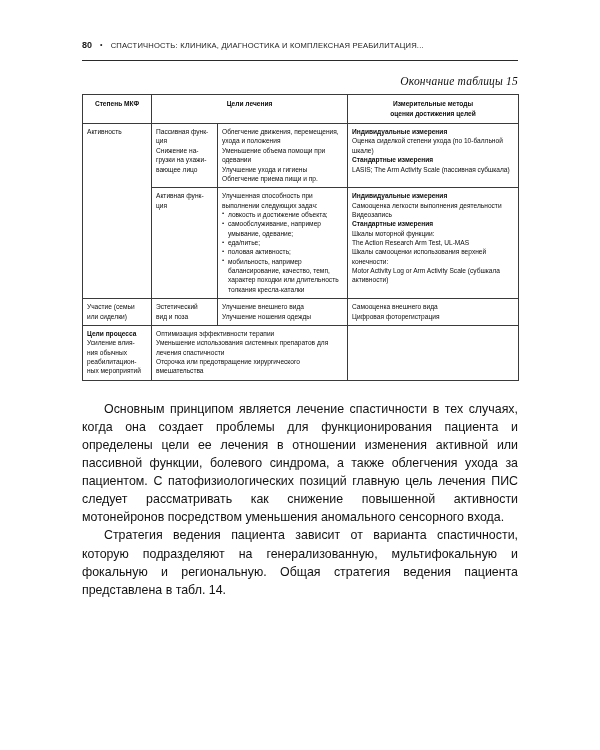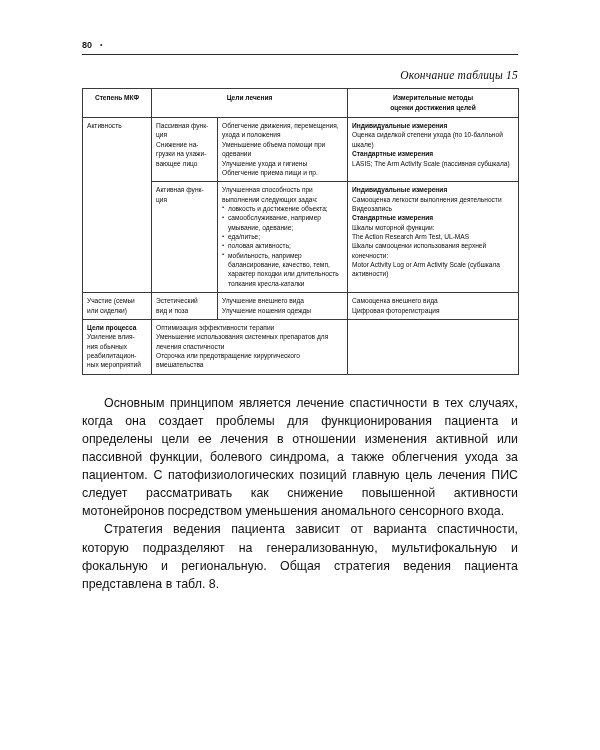--- a/index.html
+++ b/index.html
@@ -24,21 +24,21 @@
 
   
   .running-head {
     display: flex;
     align-items: baseline;
     gap: 8px;
     font-family: "Liberation Sans", sans-serif;
     font-size: 7.6px;
     letter-spacing: 0.2px;
     color: #1a1a1a;
-    padding-bottom: 3px;
+    padding-bottom: 9px;
   }
   .folio {
     font-weight: bold;
     font-size: 9px;
     letter-spacing: 0;
   }
   .head-bullet {
     font-size: 7px;
     line-height: 1;
     position: relative;
@@ -128,20 +128,21 @@
   .prose p + p { margin-top: 0; }
 </style>
 </head>
 <body>
 
 <div class="page">
 
   <div class="running-head">
     <span class="folio">80</span>
     <span class="head-bullet">•</span>
+    <span class="head-title">СПАСТИЧНОСТЬ: КЛИНИКА, ДИАГНОСТИКА И КОМПЛЕКСНАЯ РЕАБИЛИТАЦИЯ...</span>
   </div>
   <div class="head-rule"></div>
 
   <div class="table-caption">Окончание таблицы 15</div>
 
   <table class="goals">
     <colgroup>
       <col class="col-1">
       <col class="col-2">
       <col class="col-3">
@@ -242,16 +243,16 @@
           <span class="cell-line">Отсрочка или предотвращение хирургического вмешательства</span>
         </td>
         <td></td>
       </tr>
 
     </tbody>
   </table>
 
   <div class="prose">
     <p>Основным принципом является лечение спастичности в тех случаях, когда она создает проблемы для функционирования пациента и определены цели ее лечения в отношении изменения активной или пассивной функции, болевого синдрома, а также облегчения ухода за пациентом. С патофизиологических позиций главную цель лечения ПИС следует рассматривать как снижение повышенной активности мотонейронов посредством уменьшения аномального сенсорного входа.</p>
-    <p>Стратегия ведения пациента зависит от варианта спастичности, которую подразделяют на генерализованную, мультифокальную и фокальную и региональную. Общая стратегия ведения пациента представлена в табл. 8.</p>
+    <p>Стратегия ведения пациента зависит от варианта спастичности, которую подразделяют на генерализованную, мультифокальную и фокальную и региональную. Общая стратегия ведения пациента представлена в табл. 14.</p>
   </div>
 
 </div>
 
 </body></html>

